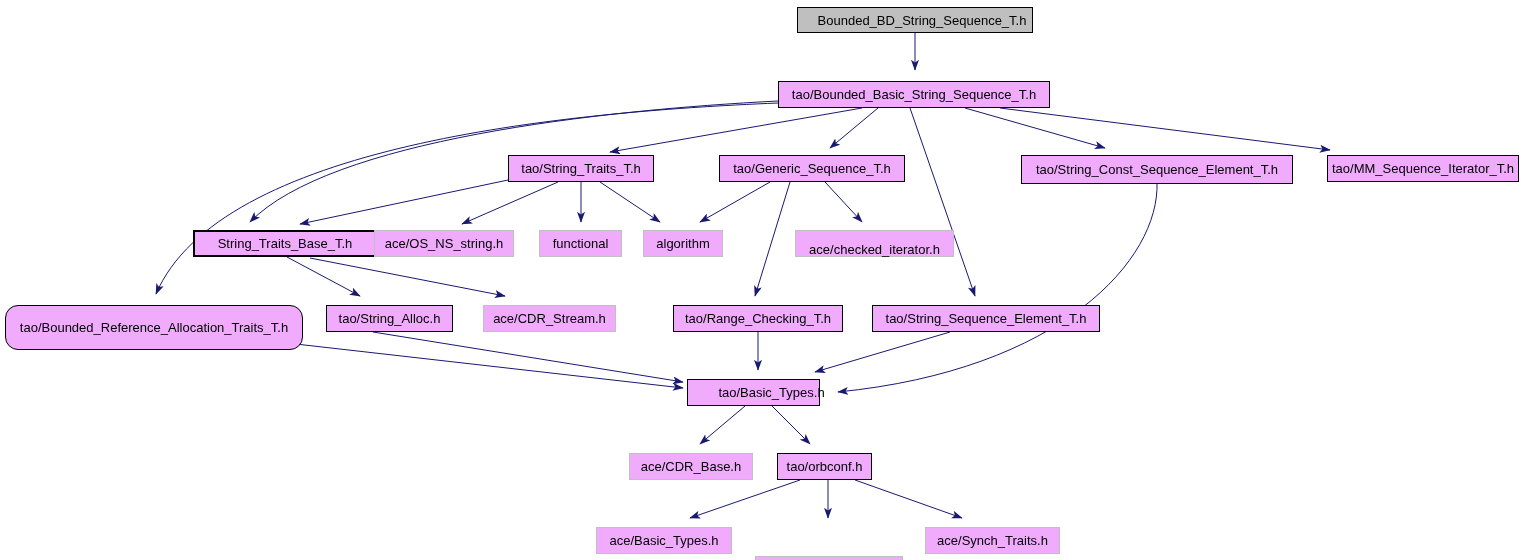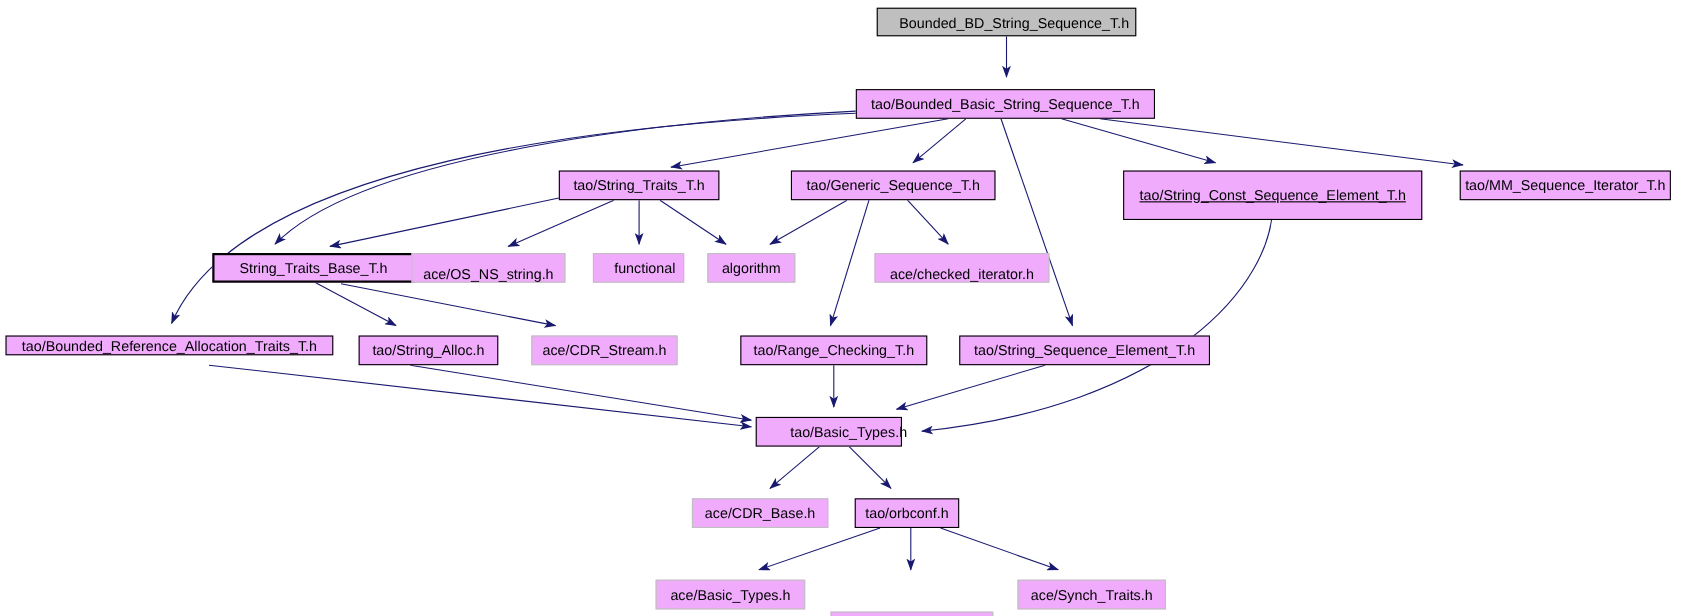--- a/index.html
+++ b/index.html
@@ -102,42 +102,42 @@
       </div>
       <div class="node-box style-normal" style="left: 778px; top: 81px; width: 272px; height: 27px;">
         <span class="node-label">tao/Bounded_Basic_String_Sequence_T.h</span>
       </div>
       <div class="node-box style-normal" style="left: 508px; top: 155px; width: 146px; height: 27px;">
         <span class="node-label">tao/String_Traits_T.h</span>
       </div>
       <div class="node-box style-normal" style="left: 719px; top: 155px; width: 186px; height: 27px;">
         <span class="node-label">tao/Generic_Sequence_T.h</span>
       </div>
-      <div class="node-box style-normal" style="left: 1021px; top: 155px; width: 272px; height: 45px; text-decoration: underline;">
+      <div class="node-box style-normal" style="left: 1021px; top: 155px; width: 272px; height: 29px;">
         <span class="node-label">tao/String_Const_Sequence_Element_T.h</span>
       </div>
       <div class="node-box style-normal" style="left: 1313px; top: 155px; width: 192px; height: 27px; margin-left: 14px;">
         <span class="node-label">tao/MM_Sequence_Iterator_T.h</span>
       </div>
       <div class="node-box style-bold" style="left: 193px; top: 230px; width: 184px; height: 27px;">
         <span class="node-label">String_Traits_Base_T.h</span>
       </div>
-      <div class="node-box style-light" style="left: 374px; top: 230px; width: 140px; height: 27px; align-items: flex-end;">
+      <div class="node-box style-light" style="left: 374px; top: 230px; width: 140px; height: 27px;">
         <span class="node-label">ace/OS_NS_string.h</span>
       </div>
-      <div class="node-box style-light" style="left: 539px; top: 230px; width: 83px; height: 27px; justify-content: flex-end;">
+      <div class="node-box style-light" style="left: 539px; top: 230px; width: 83px; height: 27px;">
         <span class="node-label">functional</span>
       </div>
       <div class="node-box style-light" style="left: 643px; top: 230px; width: 80px; height: 27px;">
         <span class="node-label">algorithm</span>
       </div>
       <div class="node-box style-light" style="left: 795px; top: 230px; width: 159px; height: 27px; align-items: flex-end;">
         <span class="node-label">ace/checked_iterator.h</span>
       </div>
-      <div class="node-box style-normal" style="left: 5px; top: 305px; width: 298px; height: 18px;">
+      <div class="node-box style-normal" style="left: 5px; top: 305px; width: 298px; height: 45px; border-radius: 13px;">
         <span class="node-label">tao/Bounded_Reference_Allocation_Traits_T.h</span>
       </div>
       <div class="node-box style-normal" style="left: 326px; top: 305px; width: 127px; height: 27px;">
         <span class="node-label">tao/String_Alloc.h</span>
       </div>
       <div class="node-box style-light" style="left: 483px; top: 305px; width: 133px; height: 27px;">
         <span class="node-label">ace/CDR_Stream.h</span>
       </div>
       <div class="node-box style-normal" style="left: 673px; top: 305px; width: 170px; height: 27px;">
         <span class="node-label">tao/Range_Checking_T.h</span>

